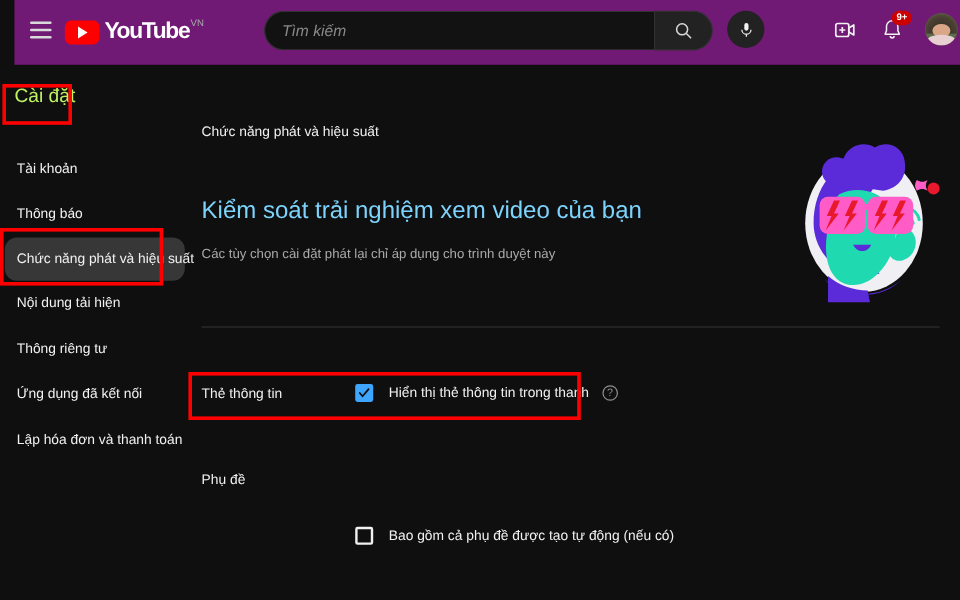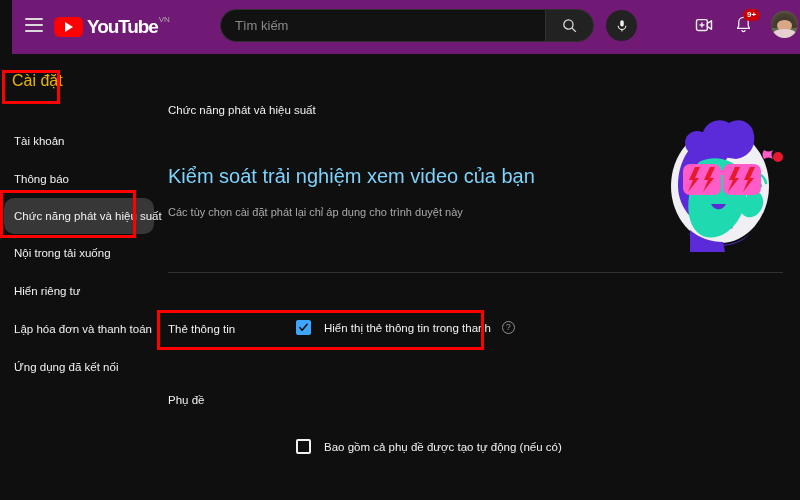--- a/index.html
+++ b/index.html
@@ -38,21 +38,21 @@
   .logo .wordmark {
     color: #fff; font-size: 19px; font-weight: bold; letter-spacing: -1.1px;
     line-height: 20px;
   }
   .logo .cc {
     color: #aaa; font-size: 8px; margin-left: 1px; align-self: flex-start;
     margin-top: 1px; letter-spacing: 0;
   }
 
   .searchwrap {
-    position: absolute; left: 208px; top: 9px; display: flex; align-items: center;
+    position: absolute; left: 208px; top: 9px; display: flex;  font-style: italic;
   }
   .searchbox {
     width: 325px; height: 33px;
     background: #121212; border: 1px solid #303030;
     border-radius: 18px 0 0 18px; border-right: none;
     display: flex; align-items: center; padding-left: 14px;
   }
   .searchbox .ph { color: #8a8a8a; font-size: 13px; }
   .searchbtn {
     width: 49px; height: 33px; background: #222222;
@@ -81,21 +81,21 @@
     background: radial-gradient(circle at 50% 90%, #2f2a21 0%, #4a4133 60%, #6a7a52 100%); }
   .avatar .face { position:absolute; left:24%; top:34%; width:52%; height:40%;
     background:#d9a787; border-radius:50%; }
   .avatar .body { position:absolute; left:8%; bottom:0; width:84%; height:32%;
     background:#e7cfd2; border-radius:50% 50% 0 0; }
 
   
   .sidebar { position: absolute; left: 0; top: 60px; width: 160px; }
   .settings-title {
     position: absolute; left: 12px; top: 12px;
-    color: #eab308; font-size: 16px; font-weight: 500;
+    color: #bef264; font-size: 16px; font-weight: 500;
   }
   .nav { position: absolute; left: 0; top: 62px; width: 160px; }
   .nav-item {
     height: 38px; display: flex; align-items: center;
     padding-left: 14px; color: #f1f1f1; font-size: 11.5px;
     cursor: pointer; white-space: nowrap;
   }
   .nav-item.active {
     background: #373737; border-radius: 10px;
     margin: 0 6px 0 4px; padding-left: 10px;
@@ -208,30 +208,30 @@
       <div class="nav-item">
         <span>Tài khoản</span>
       </div>
       <div class="nav-item">
         <span>Thông báo</span>
       </div>
       <div class="nav-item active">
         <span>Chức năng phát và hiệu suất</span>
       </div>
       <div class="nav-item">
-        <span>Nội trong tải xuống</span>
-      </div>
-      <div class="nav-item">
-        <span>Hiển riêng tư</span>
+        <span>Nội dung tải hiện</span>
+      </div>
+      <div class="nav-item">
+        <span>Thông riêng tư</span>
+      </div>
+      <div class="nav-item">
+        <span>Ứng dụng đã kết nối</span>
       </div>
       <div class="nav-item">
         <span>Lập hóa đơn và thanh toán</span>
-      </div>
-      <div class="nav-item">
-        <span>Ứng dụng đã kết nối</span>
       </div>
     </div>
   </div>
 
   <div class="main">
 
     <div class="breadcrumb">Chức năng phát và hiệu suất</div>
     <div class="page-title">Kiểm soát trải nghiệm xem video của bạn</div>
     <div class="page-sub">Các tùy chọn cài đặt phát lại chỉ áp dụng cho trình duyệt này</div>
 

